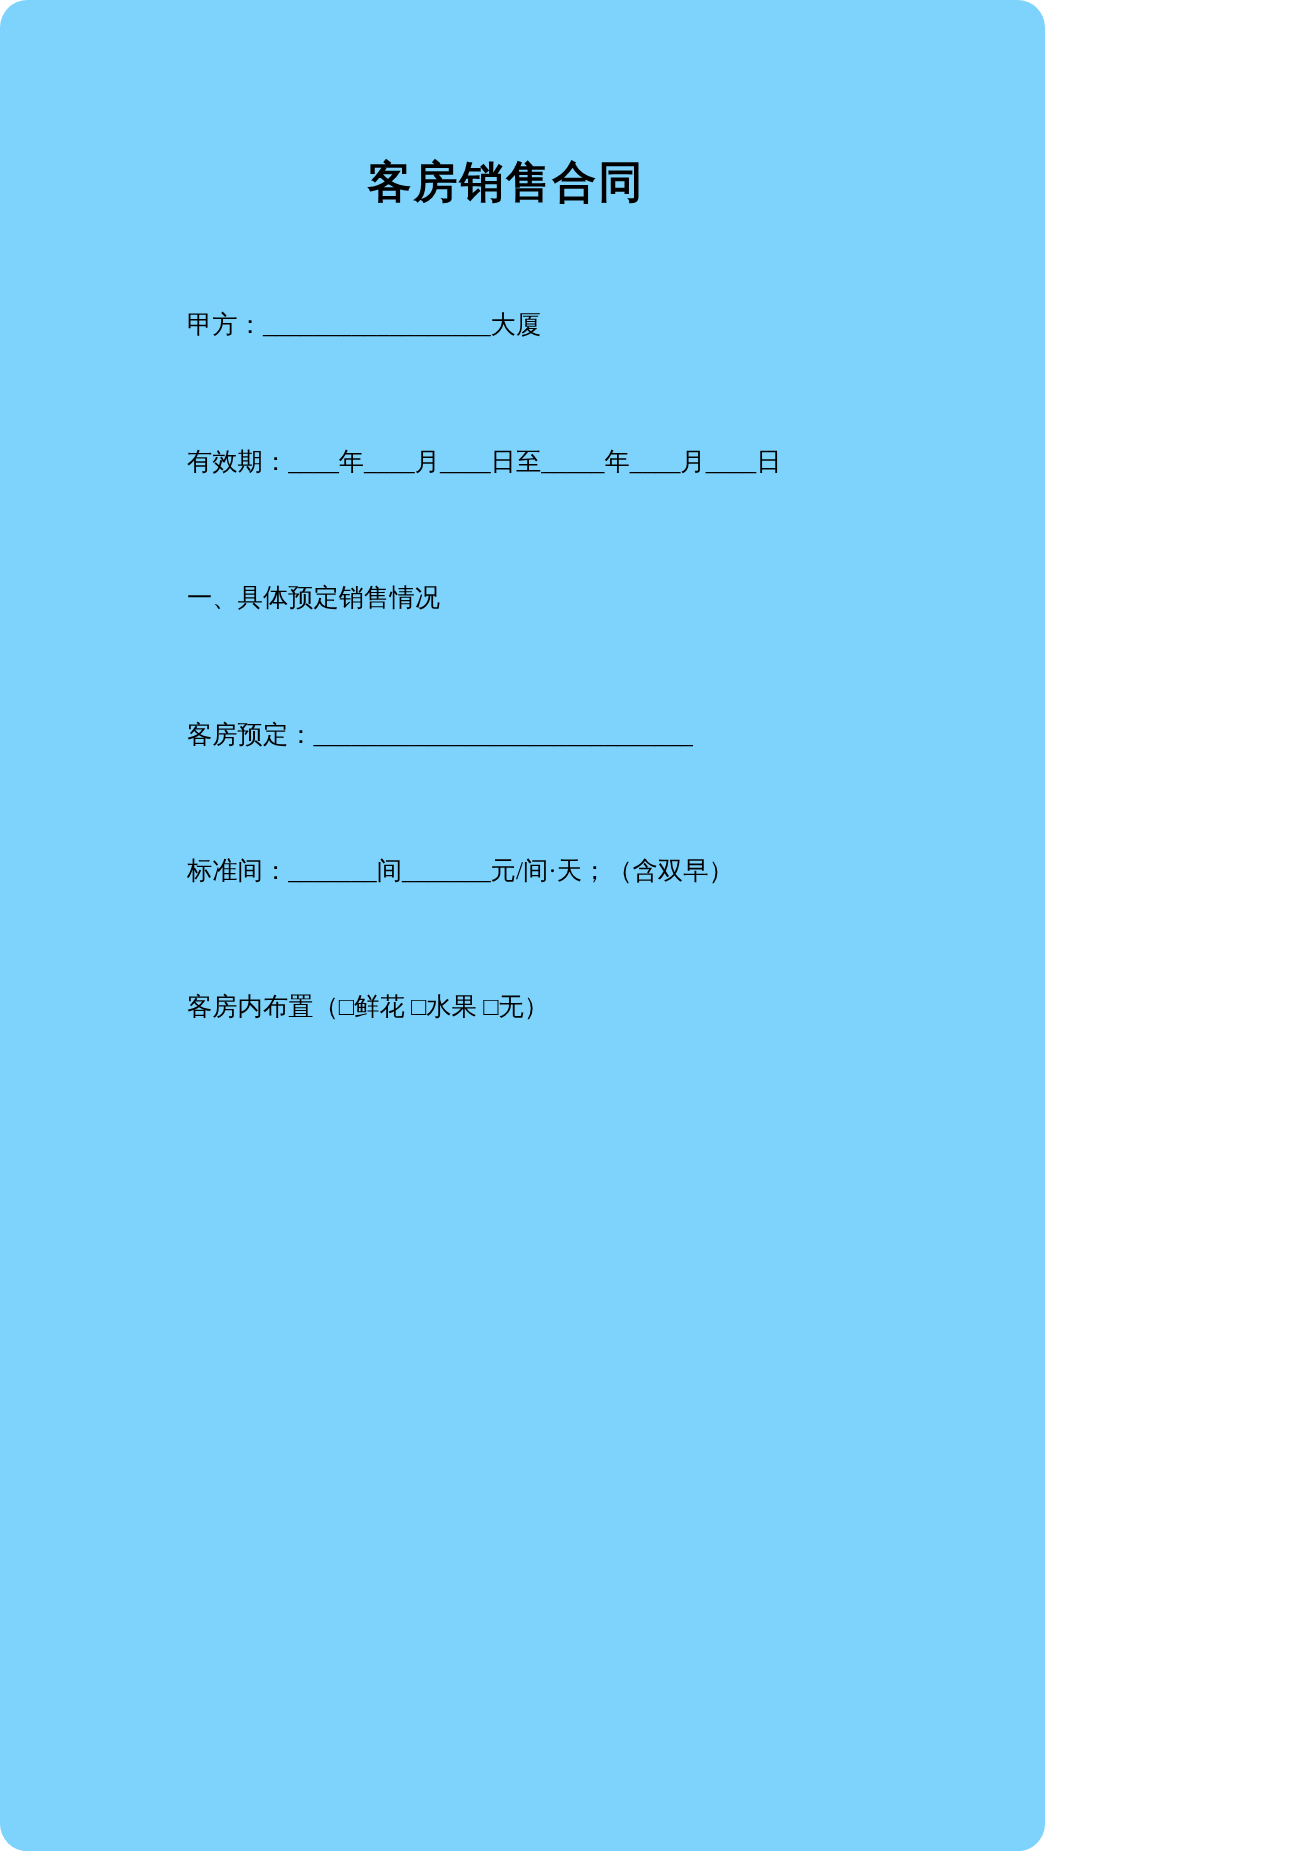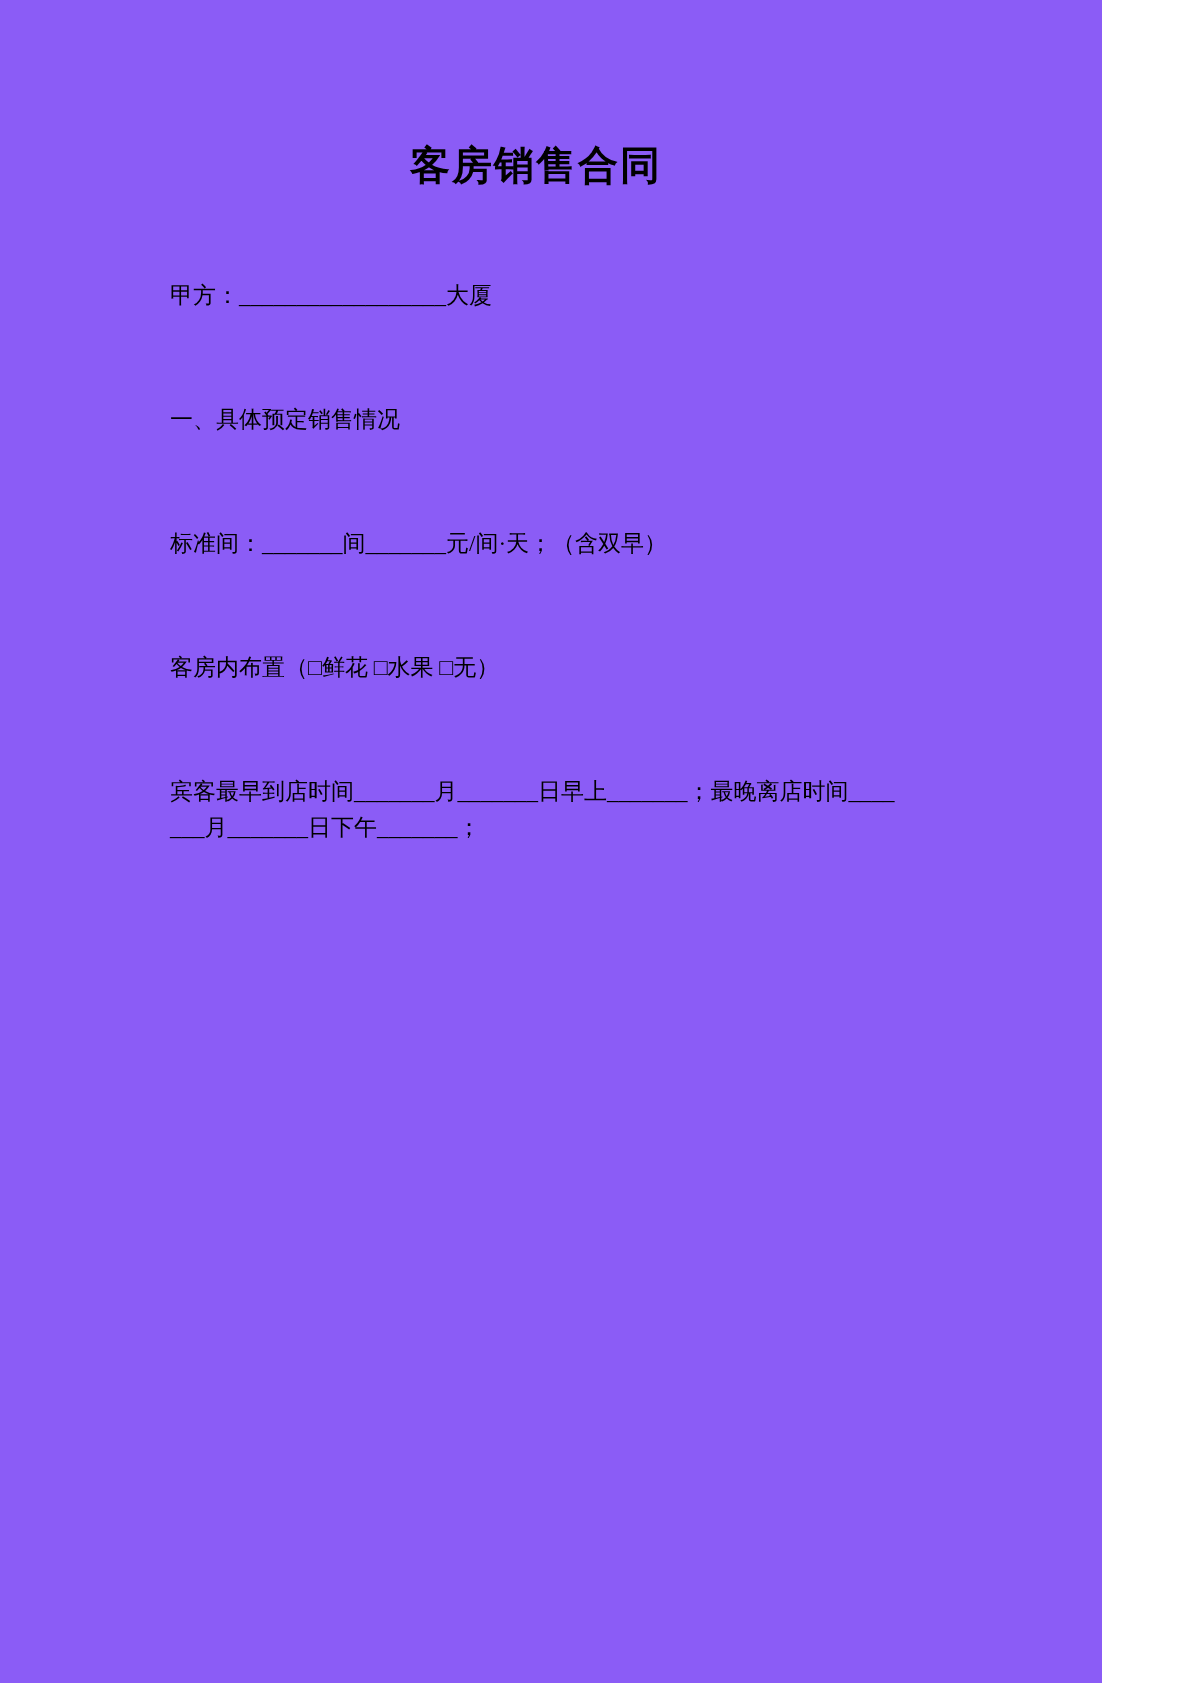--- a/index.html
+++ b/index.html
@@ -9,24 +9,25 @@
   }
   body {
     width: 1190px;
     height: 1683px;
     font-family: "Liberation Serif", "DejaVu Serif", serif;
     color: #000000;
     overflow: hidden;
   }
   .page {
     box-sizing: border-box;
-    width: 1102px;
+    width: 950px;
     height: 1683px;
     padding: 140px 200px 0 170px;
-    background: #8b5cf6;
+    background: #7dd3fc;
+    border-radius: 25px;
   }
   .doc-title {
     margin: 0 0 86px 0;
     text-align: center;
     font-size: 40px;
     line-height: 52px;
     font-weight: bold;
     letter-spacing: 2px;
   }
   .doc-paragraph {
@@ -44,25 +45,26 @@
 </head>
 <body>
 
 <div class="page">
 
   <h1 class="doc-title">客房销售合同</h1>
 
   <p class="doc-paragraph">甲方：__________________大厦</p>
 
 
+  <p class="doc-paragraph">有效期：____年____月____日至_____年____月____日</p>
 
 
   <p class="doc-paragraph section-heading">一、具体预定销售情况</p>
 
+  <p class="doc-paragraph">客房预定：______________________________</p>
 
   <p class="doc-paragraph">标准间：_______间_______元/间·天；（含双早）</p>
 
   <p class="doc-paragraph">客房内布置（□鲜花  □水果  □无）</p>
 
-  <p class="doc-paragraph">宾客最早到店时间_______月_______日早上_______；最晚离店时间_______月_______日下午_______；</p>
 
 
 </div>
 
 </body></html>

